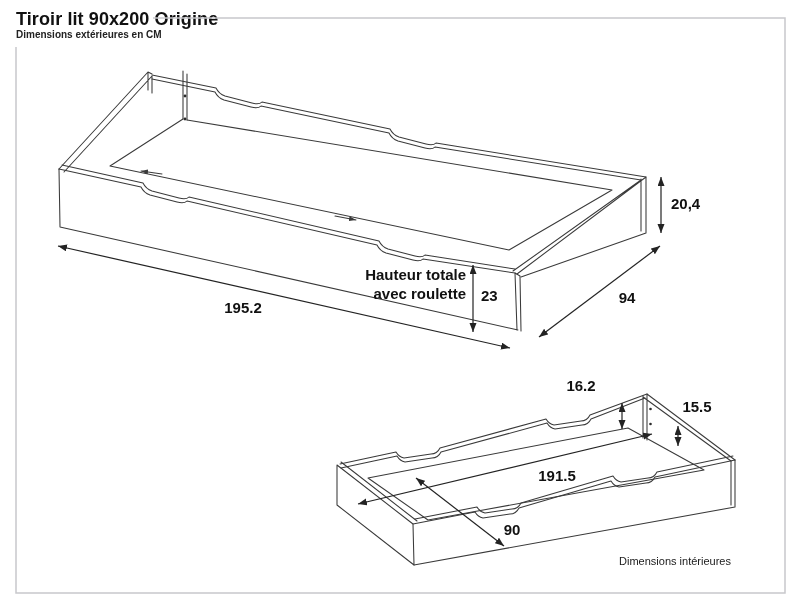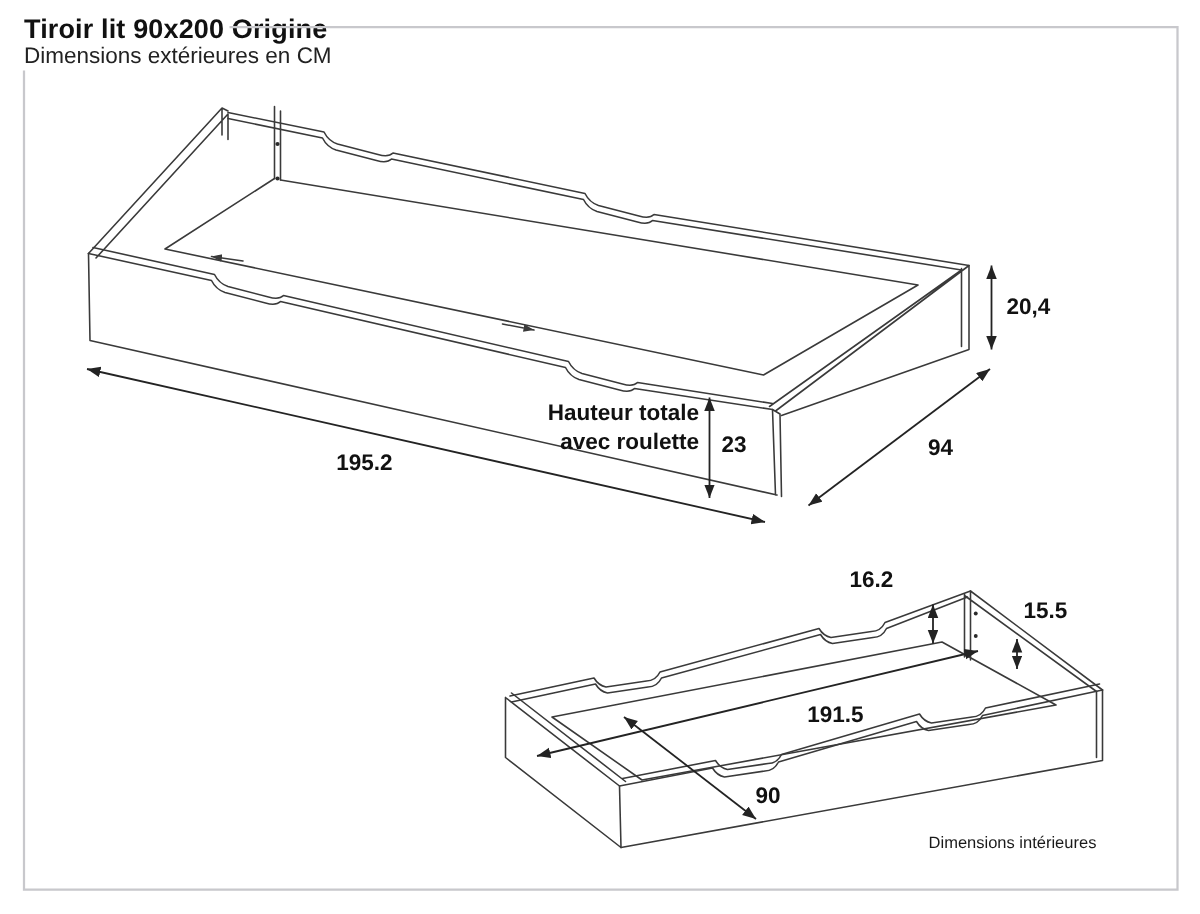--- a/index.html
+++ b/index.html
@@ -1,20 +1,20 @@
 <!DOCTYPE html>
 <html><head>
 <meta charset="utf-8">
 <style>
   html,body{margin:0;padding:0;background:#ffffff;}
   .stage{position:relative;width:800px;height:609px;background:#ffffff;overflow:hidden;
          font-family:"Liberation Sans", sans-serif;}
   .hdr-title{position:absolute;left:16px;top:9px;font-size:18px;font-weight:700;color:#111;
              letter-spacing:0.1px;white-space:nowrap;}
-  .hdr-sub{position:absolute;left:16px;top:29px;font-size:15px;font-weight:400;color:#222;
+  .hdr-sub{position:absolute;left:16px;top:29px;font-size:10px;font-weight:700;color:#222;
            white-space:nowrap;}
   svg{position:absolute;left:0;top:0;}
   .frame{stroke:#c8c8cc;stroke-width:1.5;fill:none;}
   .draw{stroke:#3a3a3a;stroke-width:1.05;fill:none;stroke-linejoin:round;stroke-linecap:round;}
   .dim{stroke:#232323;stroke-width:1.2;fill:none;}
   .dot{fill:#2b2b2b;stroke:none;}
   text.dimlbl{font-family:"Liberation Sans", sans-serif;font-size:15px;font-weight:700;fill:#111;}
   text.caplbl{font-family:"Liberation Sans", sans-serif;font-size:11px;font-weight:400;fill:#1a1a1a;}
 </style>
 </head>

